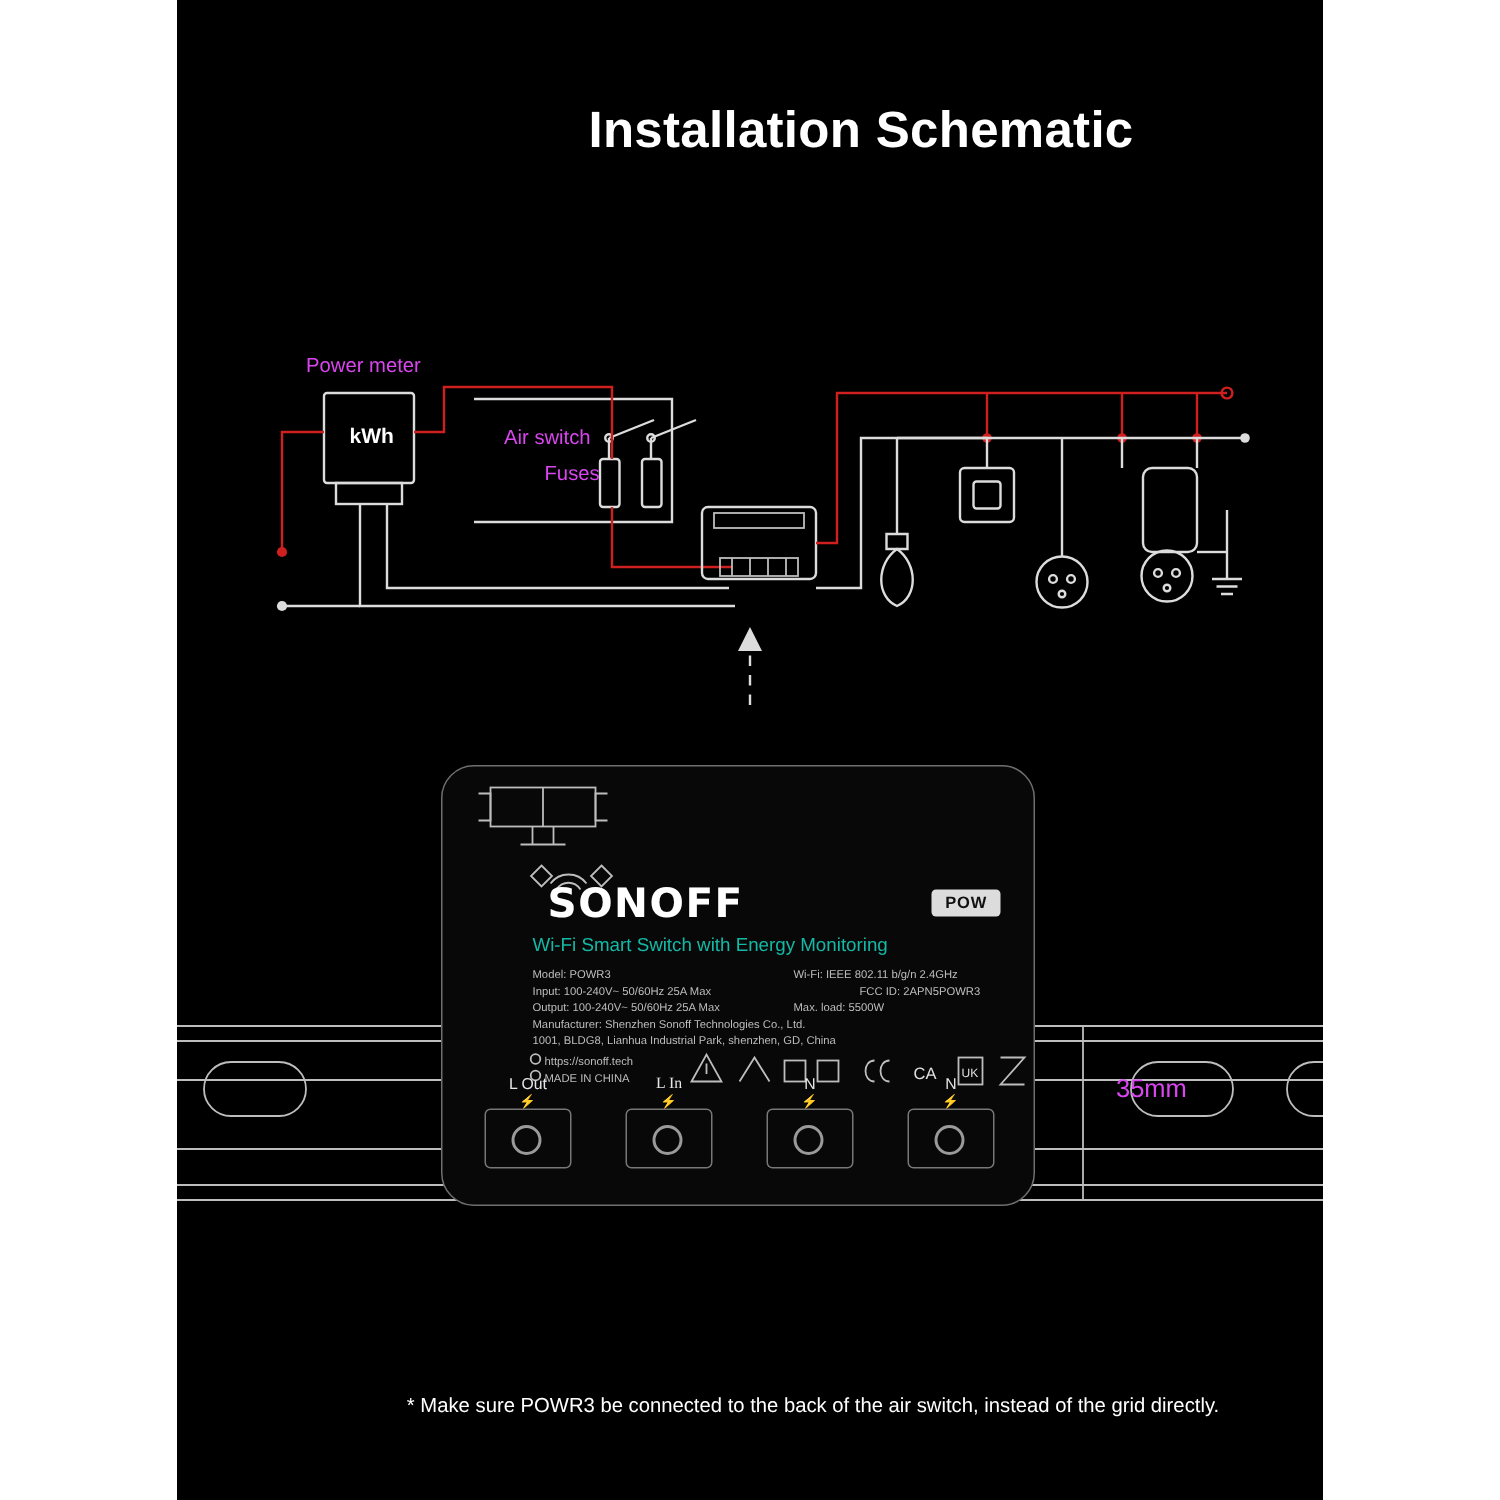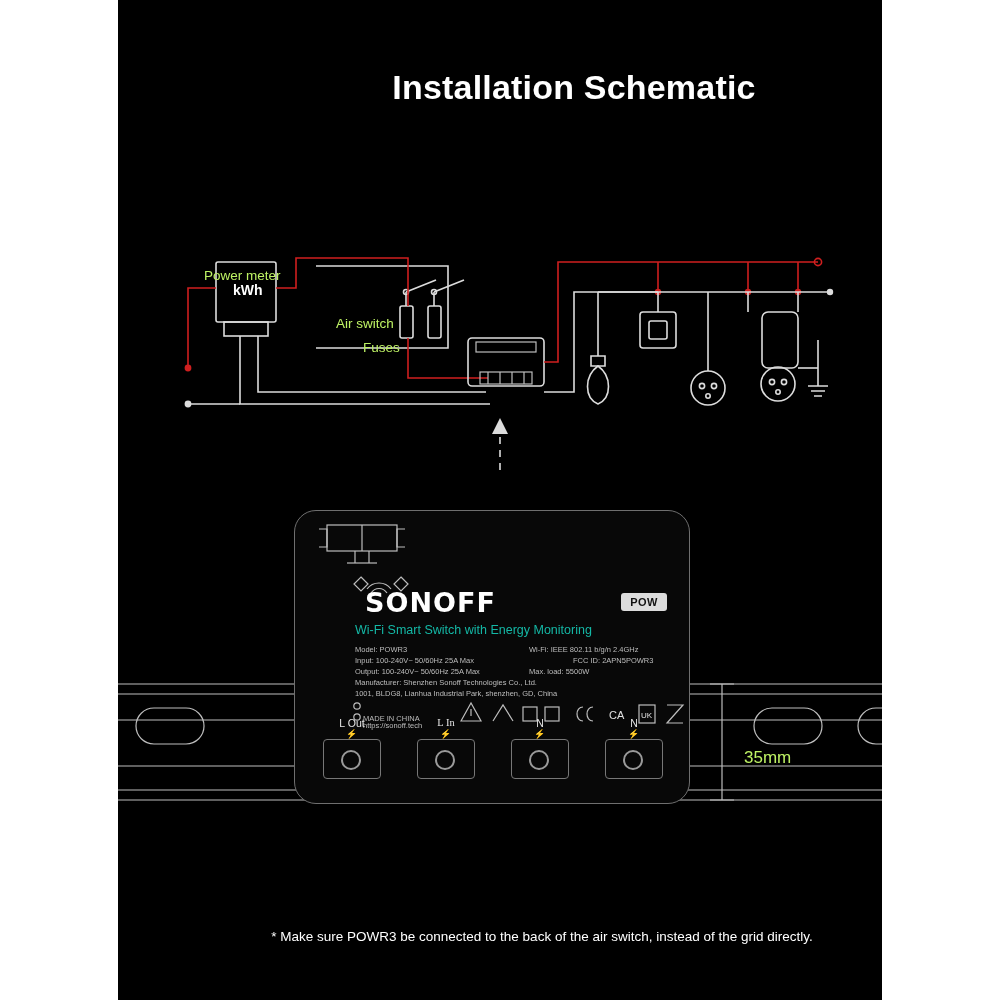--- a/index.html
+++ b/index.html
@@ -34,24 +34,23 @@
     top: 68px;
     width: 912px;
     text-align: center;
     color: #ffffff;
     font-size: 34px;
     font-weight: bold;
     letter-spacing: 0.2px;
   }
   .lbl {
     position: absolute;
-    color: #bef264;
+    color: #d946ef;
     font-size: 13.5px;
     white-space: nowrap;
-    margin-top: 32px;
   }
   #lbl-power-meter { left: 86px; top: 236px; }
   #lbl-air-switch  { left: 218px; top: 284px; }
   #lbl-fuses       { left: 245px; top: 308px; }
   #lbl-35mm        { left: 626px; top: 716px; font-size: 17px; }
   #footnote {
     position: absolute;
     left: 0;
     top: 929px;
     width: 764px;
@@ -302,21 +301,21 @@
       <div class="spec spec-left" style="top:134px;">Model: POWR3</div>
       <div class="spec spec-left" style="top:145px;">Input: 100-240V~ 50/60Hz 25A Max</div>
       <div class="spec spec-left" style="top:156px;">Output: 100-240V~ 50/60Hz 25A Max</div>
       <div class="spec spec-left" style="top:167px;">Manufacturer: Shenzhen Sonoff Technologies Co., Ltd.</div>
       <div class="spec spec-left" style="top:178px;">1001, BLDG8, Lianhua Industrial Park, shenzhen, GD, China</div>
 
       <div class="spec spec-right" style="top:134px;">Wi-Fi: IEEE 802.11 b/g/n 2.4GHz</div>
       <div class="spec spec-right" style="top:145px;padding-left:44px;">FCC ID: 2APN5POWR3</div>
       <div class="spec spec-right" style="top:156px;">Max. load: 5500W</div>
 
-      <div class="spec spec-left" style="top:192px; left:68px;margin-top:18px;">https://sonoff.tech</div>
+      <div class="spec spec-left" style="top:192px; left:68px;">https://sonoff.tech</div>
       <div class="spec spec-left" style="top:203px; left:68px;">MADE IN CHINA</div>
 
       <svg width="396" height="294" viewBox="0 0 396 294">
         <circle cx="62" cy="195" r="3.2" class="thin" stroke="#cfcfcf"></circle>
         <circle cx="62" cy="206" r="3.2" class="thin" stroke="#cfcfcf"></circle>
         <path class="thin" d="M166 210 L176 192 L186 210 Z" stroke="#e0e0e0"></path>
         <path class="thin" d="M176 198 L176 205" stroke="#e0e0e0"></path>
         <path class="thin" d="M198 210 L208 194 L218 210" stroke="#e0e0e0"></path>
         <rect x="228" y="196" width="14" height="14" class="thin" stroke="#e0e0e0"></rect>
         <rect x="250" y="196" width="14" height="14" class="thin" stroke="#e0e0e0"></rect>

